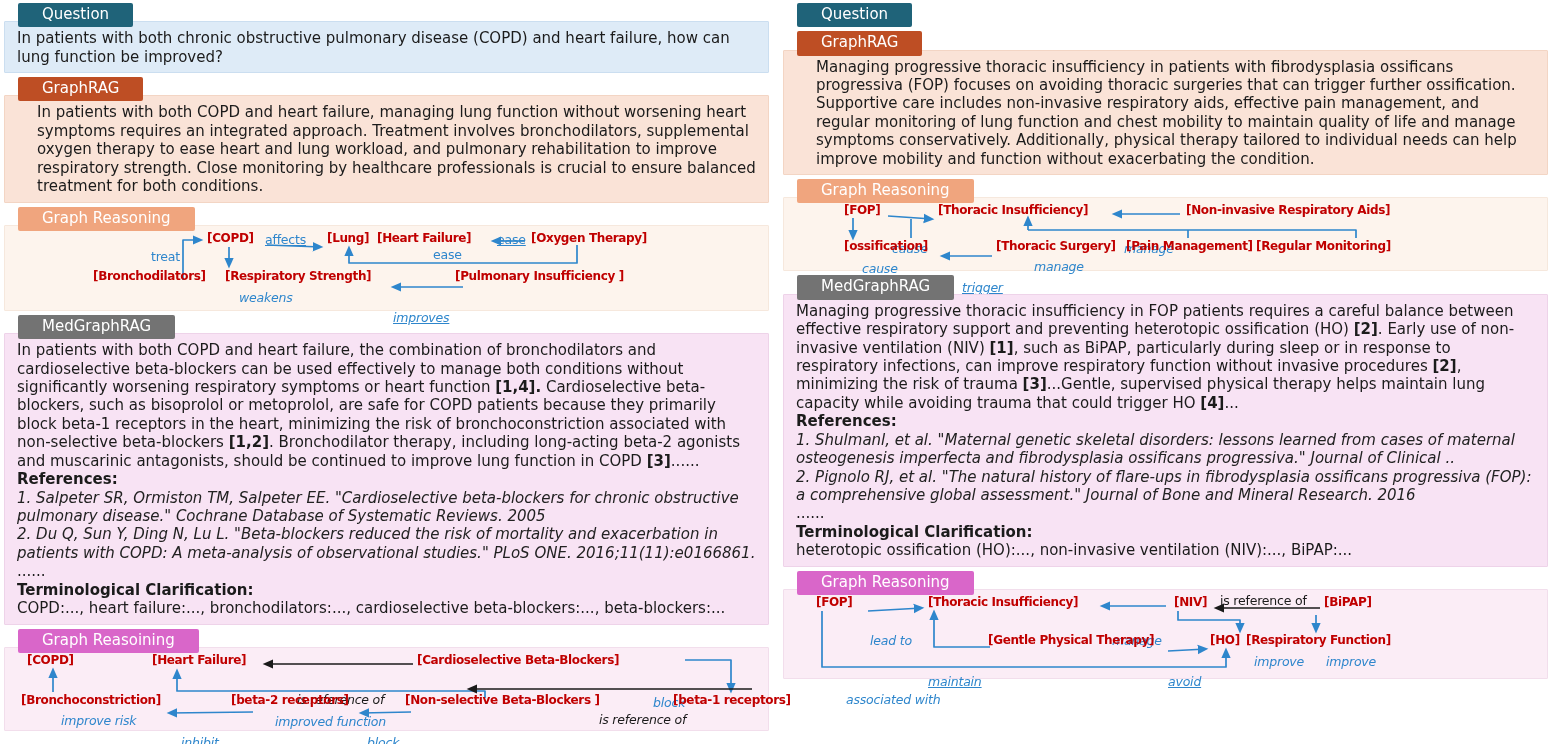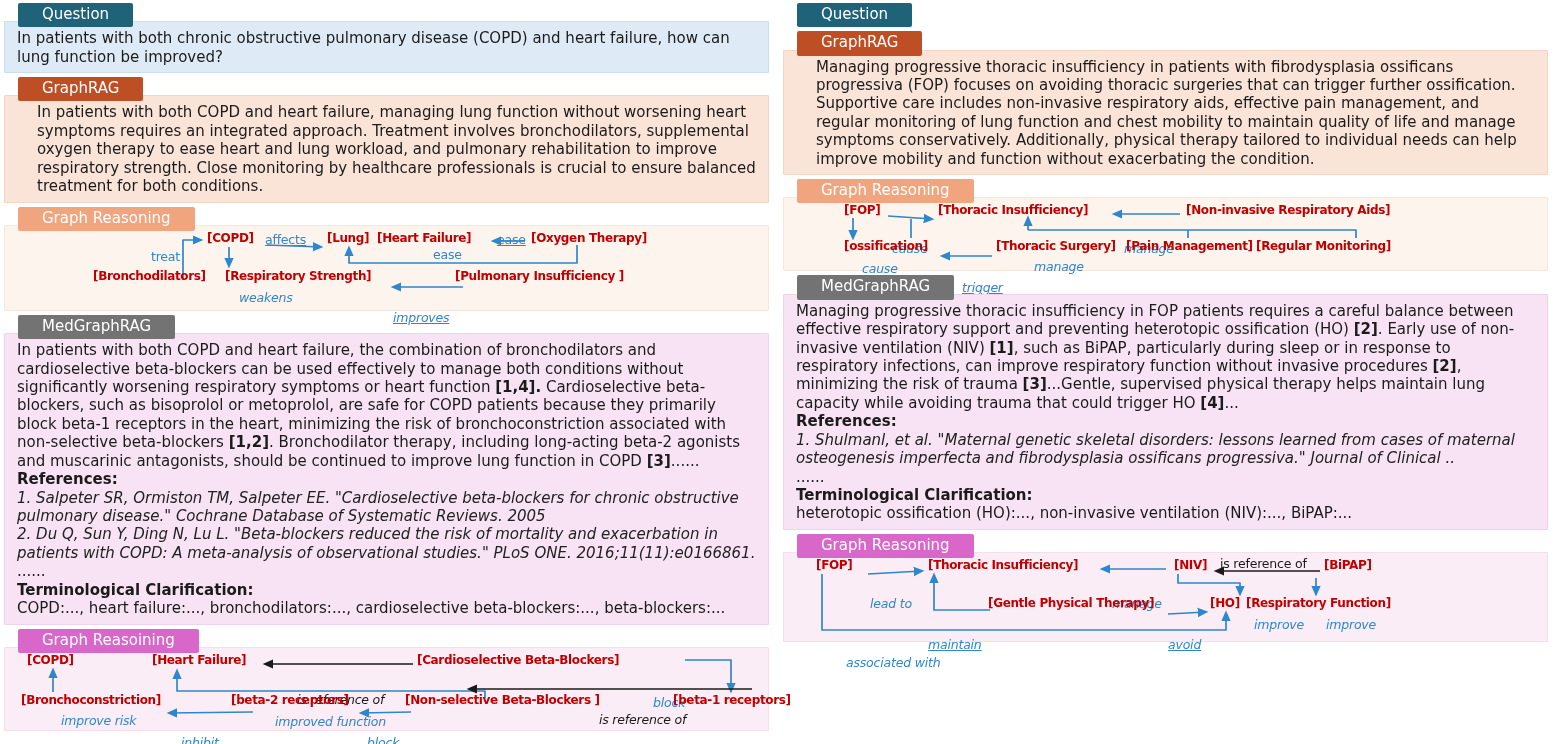--- a/index.html
+++ b/index.html
@@ -189,20 +189,21 @@
         </div>
       </div>
     </div>
 
     <div class="section">
       <div class="chip chip-med">MedGraphRAG</div>
       <div class="box box-med">
         <div><span>Managing progressive thoracic insufficiency in FOP patients requires a careful balance between effective respiratory support and preventing heterotopic ossification (HO) </span><span style="font-weight: bold;">[2]</span><span>. Early use of non-invasive ventilation (NIV) </span><span style="font-weight: bold;">[1]</span><span>, such as BiPAP, particularly during sleep or in response to respiratory infections,  can improve respiratory function without invasive procedures </span><span style="font-weight: bold;">[2]</span><span>, minimizing the risk of trauma </span><span style="font-weight: bold;">[3]</span><span>...Gentle, supervised physical therapy helps maintain lung capacity while avoiding trauma that could trigger HO </span><span style="font-weight: bold;">[4]</span><span>...</span></div>
         <div class="bold">References:</div>
         <div class="refs">1. Shulmanl, et al. "Maternal genetic skeletal disorders: lessons learned from cases of maternal osteogenesis imperfecta and fibrodysplasia ossificans progressiva." Journal of Clinical ..</div>
+        <div class="refs">2. Pignolo RJ, et al. "The natural history of flare-ups in fibrodysplasia ossificans progressiva (FOP): a comprehensive global assessment." Journal of Bone and Mineral Research. 2016</div>
         <div>......</div>
         <div class="bold">Terminological Clarification:</div>
         <div>heterotopic ossification (HO):..., non-invasive ventilation (NIV):..., BiPAP:...</div>
       </div>
     </div>
 
     <div class="section">
       <div class="chip chip-grp">Graph Reasoning</div>
       <div class="box box-grp" style="padding:4px 12px;">
         <div class="diagram" style="height:80px;">

